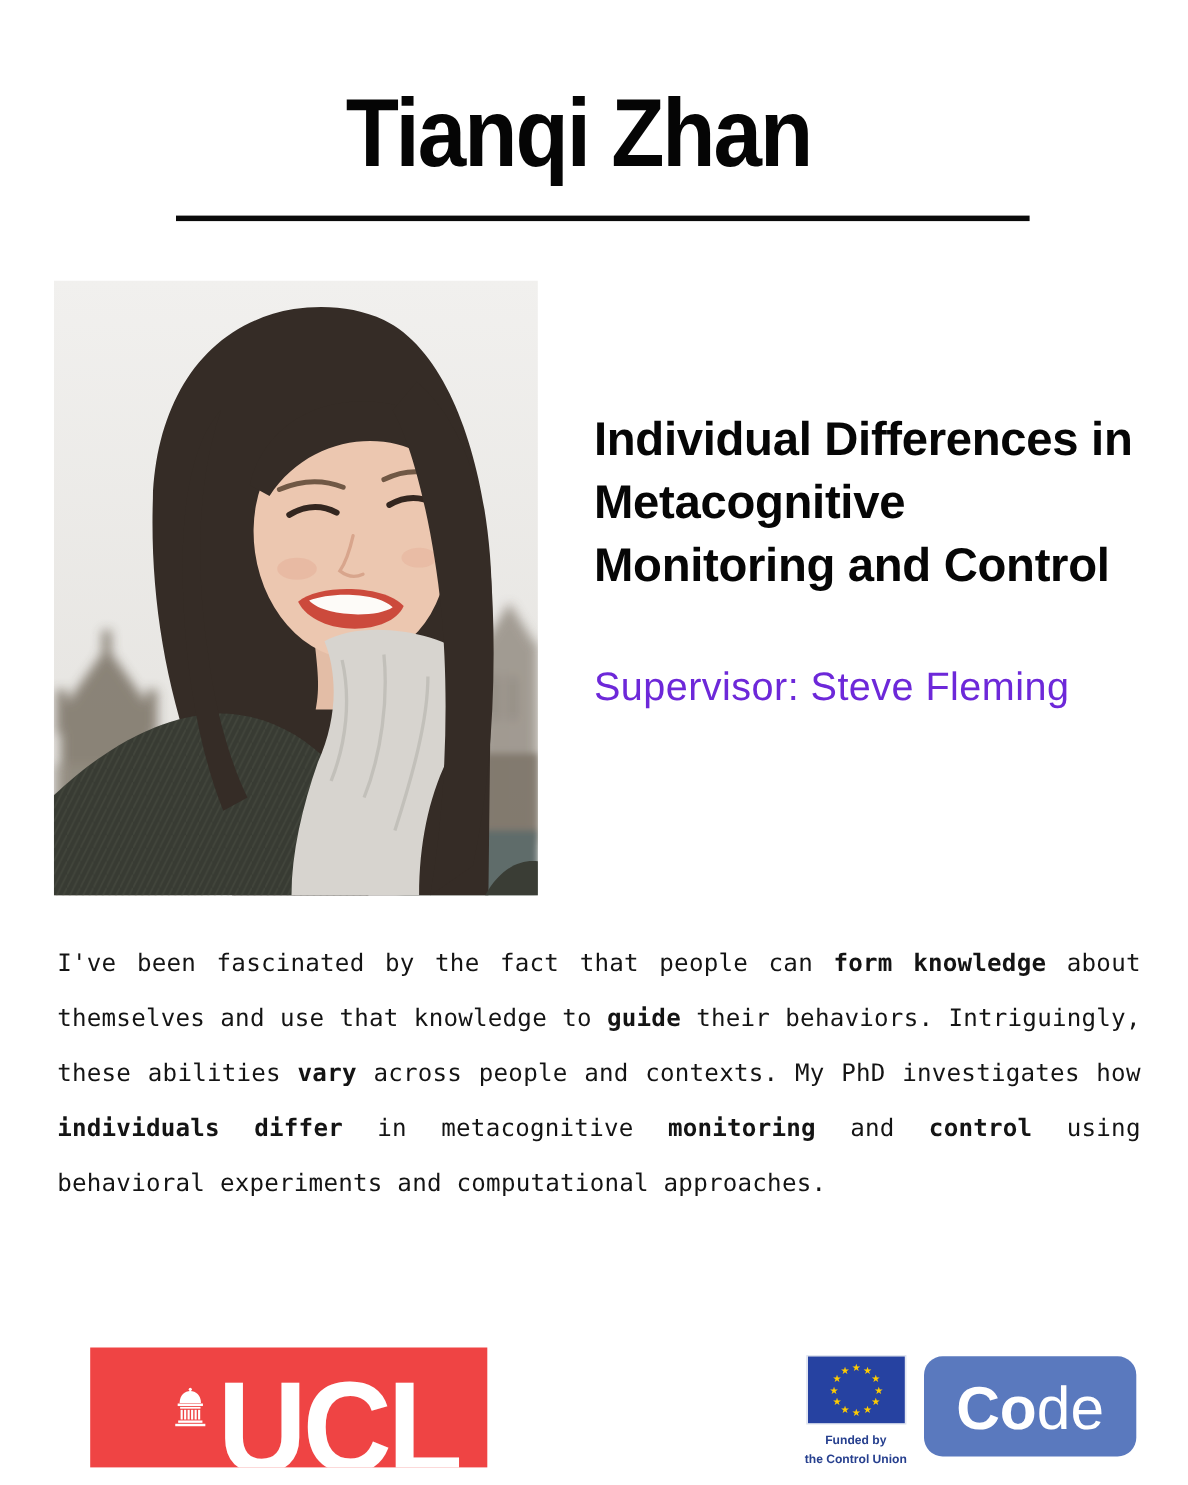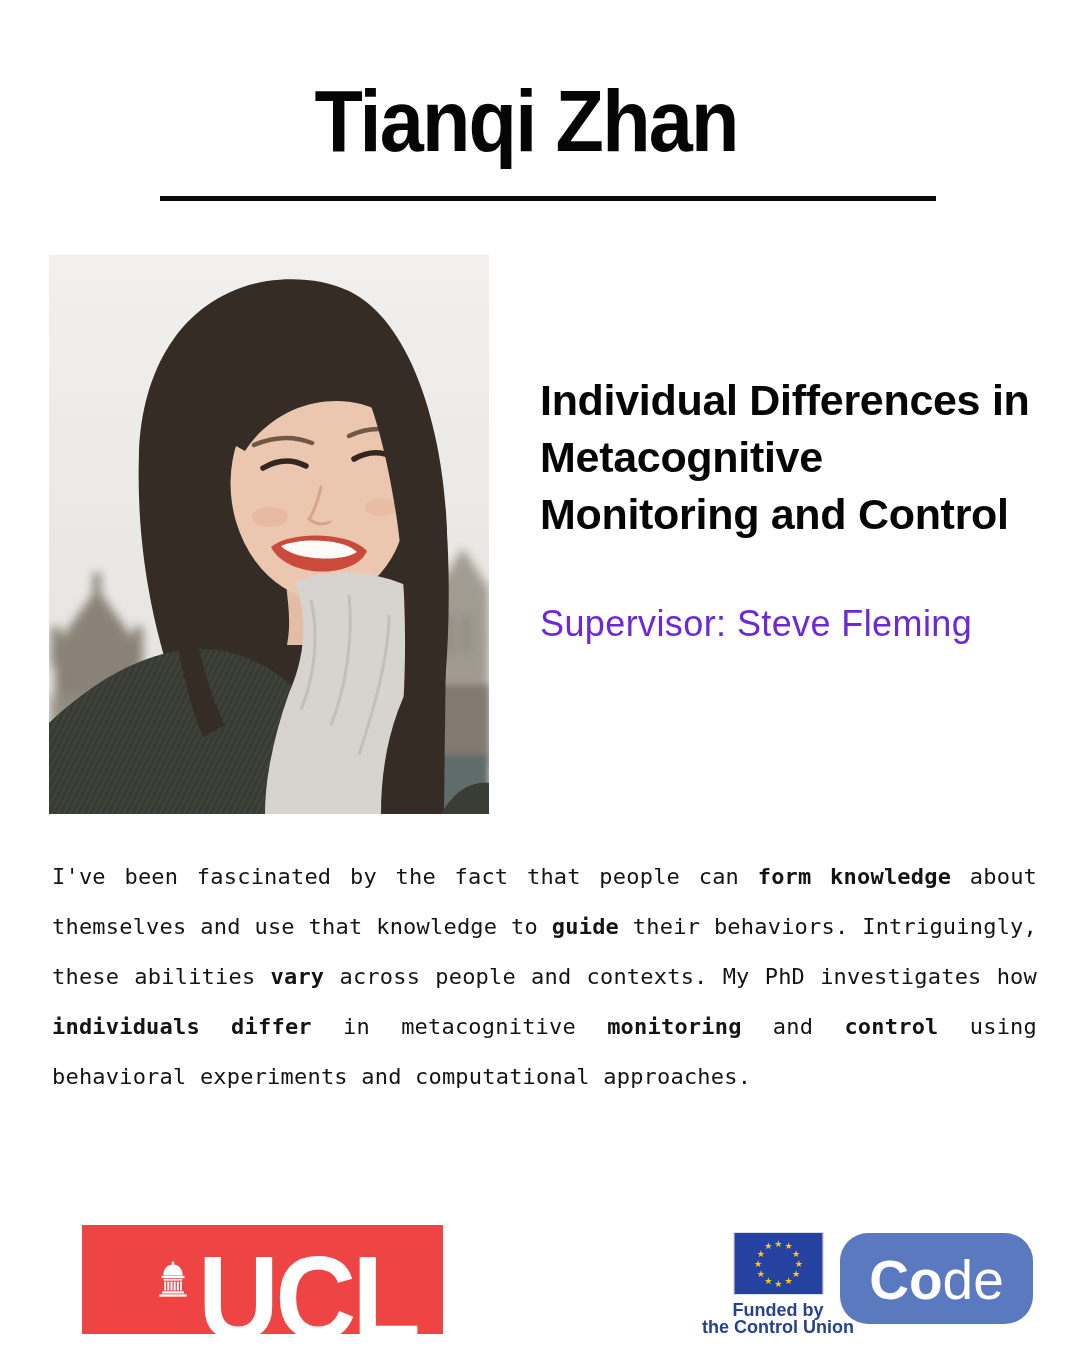--- a/index.html
+++ b/index.html
@@ -47,26 +47,26 @@
   }
   .ucl-portico { position:absolute; left:76px; top:36px; width:30px; height:36px; }
   .ucl-text {
     position:absolute; left:116px; top:14px; margin:0;
     font-size:118px; line-height:118px; font-weight:bold; color:#ffffff;
     letter-spacing:-4px; transform:scaleX(0.95); transform-origin:left top;
   }
   .eu-block { position:absolute; left:693px; top:1232px; width:170px; }
   .eu-flag { display:block; margin:0 auto; width:91px; height:63px; border:1px solid #d9dfec; }
   .eu-caption {
-    margin-top:7px; text-align:center; font-size:18px; font-weight:bold;
+    margin-top:7px; text-align:center; font-size:11px; font-weight:bold;
     color:#27408f; line-height:17px;
   }
   .code-box {
     position:absolute; left:840px; top:1233px; width:193px; height:91px;
-    background:#5a79be; border-radius:28px;
+    background:#5a79be; border-radius:17px;
     display:flex; align-items:center; justify-content:center;
   }
   .code-text { color:#ffffff; font-size:55px; line-height:1; padding-top:4px; }
   .code-text .co { font-weight:bold; }
   .code-text .de { font-weight:normal; }
 </style>
 </head>
 <body>
 
 <div class="page">

